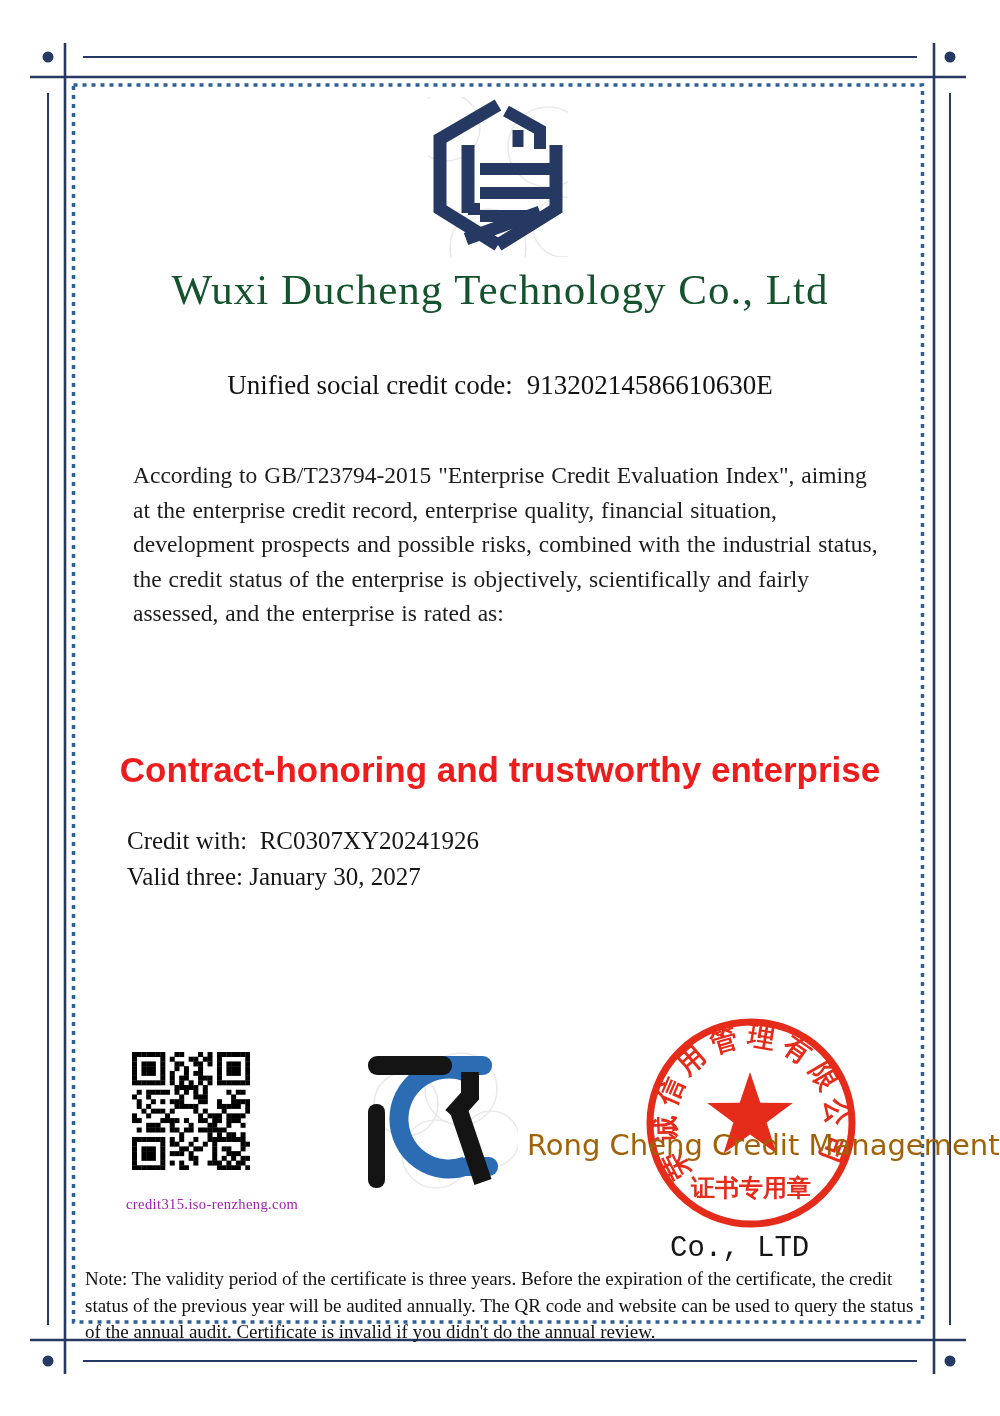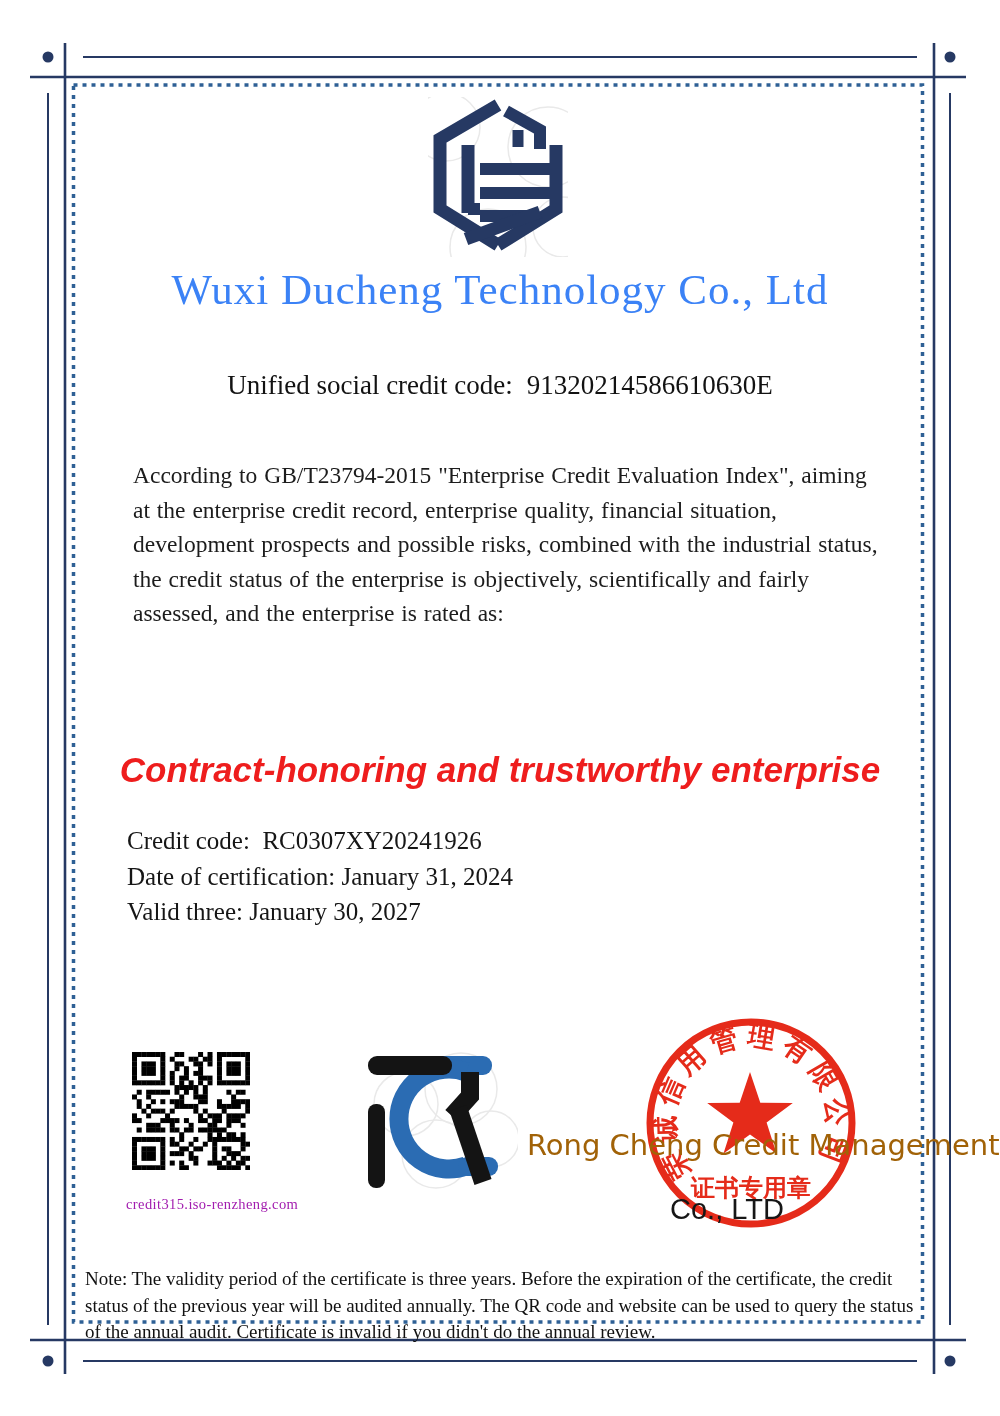--- a/index.html
+++ b/index.html
@@ -7,42 +7,41 @@
     position:relative;
     width:1000px;height:1416px;
     background:#ffffff;
     font-family:"Liberation Serif", serif;
     overflow:hidden;
   }
   .abs{position:absolute;}
   .frame-svg{left:0;top:0;width:1000px;height:1416px;pointer-events:none;}
   .center{left:0;width:1000px;text-align:center;}
 
-  .title{top:265px;font-size:43px;color:#3b82f6;letter-spacing:1px;white-space:nowrap;}
+  .title{top:265px;font-size:43px;color:#14532d;letter-spacing:1px;white-space:nowrap;}
   .subtitle{top:329px;font-size:27px;color:#121212;margin-top:41px;}
   .subtitle .gap{display:inline-block;width:14px;}
 
   .paragraph{
     left:133px;top:458px;width:750px;
     font-size:23.5px;line-height:34.5px;color:#1c1c1c;
     text-align:left;word-spacing:1px;
   }
 
   .rating{
     top:630px;
     font-family:"Liberation Sans", sans-serif;
     font-weight:bold;font-size:92px;line-height:1;
     color:var(--red);letter-spacing:2px;
   }
   .slogan{
     top:750px;
     font-family:"Liberation Sans", sans-serif;
     font-weight:bold;font-size:35px;
     color:var(--red);
-    font-style:italic;
   }
 
   .details{left:127px;top:823px;font-size:25px;line-height:35.5px;color:#161616;}
   .details .row{white-space:pre;}
 
   .qr-wrap{left:132px;top:1052px;width:118px;height:118px;}
   .qr-caption{left:126px;top:1196px;font-size:14.5px;color:#a21caf;letter-spacing:0.4px;}
 
   .rc-logo{left:366px;top:1044px;}
   .hex-logo{left:428px;top:97px;}
@@ -50,22 +49,22 @@
   .seal{left:640px;top:1016px;}
   .seal-arc{font-size:27px;letter-spacing:7px;font-weight:bold;}
   .seal-bottom-text{font-size:24px;font-weight:bold;}
 
   .issuer-line1{
     left:527px;top:1128px;
     font-family:"DejaVu Sans","Liberation Sans",sans-serif;
     font-size:29px;color:#a16207;white-space:nowrap;
   }
   .issuer-line2{
-    left:670px;top:1193px;
-    font-family:Liberation Sans, sans-serif;
+    left:670px;top:1232px;
+    font-family:Liberation Mono, monospace;
     font-size:29px;color:#161616;white-space:nowrap;
   }
 
   .note{
     left:85px;top:1241px;width:835px;
     font-size:19px;line-height:26.5px;color:#111;margin-top:25px;
   }
 </style>
 </head>
 <body>
@@ -135,22 +134,21 @@
   <div class="abs center title">Wuxi Ducheng Technology Co., Ltd</div>
   <div class="abs center subtitle">
     <span>Unified social credit code:</span><span class="gap"></span><span>91320214586610630E</span>
   </div>
 
   <div class="abs paragraph">According to GB/T23794-2015 "Enterprise Credit Evaluation Index", aiming at the enterprise credit record, enterprise quality, financial situation, development prospects and possible risks, combined with the industrial status, the credit status of the enterprise is objectively, scientifically and fairly assessed, and the enterprise is rated as:</div>
 
   <div class="abs center slogan">Contract-honoring and trustworthy enterprise</div>
 
   <div class="abs details">
-    <div class="row"><span>Credit code:</span>  <span>RC0307XY20241926</span></div>
-    <div class="row"><span>Date of certification:</span> <span>January 31, 2024</span></div>
+    <div class="row"><span>Credit with:</span>  <span>RC0307XY20241926</span></div>
     <div class="row"><span>Valid three:</span> <span>January 30, 2027</span></div>
   </div>
 
   <div class="abs qr-wrap">
     <svg width="118" height="118" viewBox="0 0 118 118">
         <rect x="0.00" y="0.00" width="5" height="5" fill="#000"></rect>
         <rect x="4.72" y="0.00" width="5" height="5" fill="#000"></rect>
         <rect x="9.44" y="0.00" width="5" height="5" fill="#000"></rect>
         <rect x="14.16" y="0.00" width="5" height="5" fill="#000"></rect>
         <rect x="18.88" y="0.00" width="5" height="5" fill="#000"></rect>

